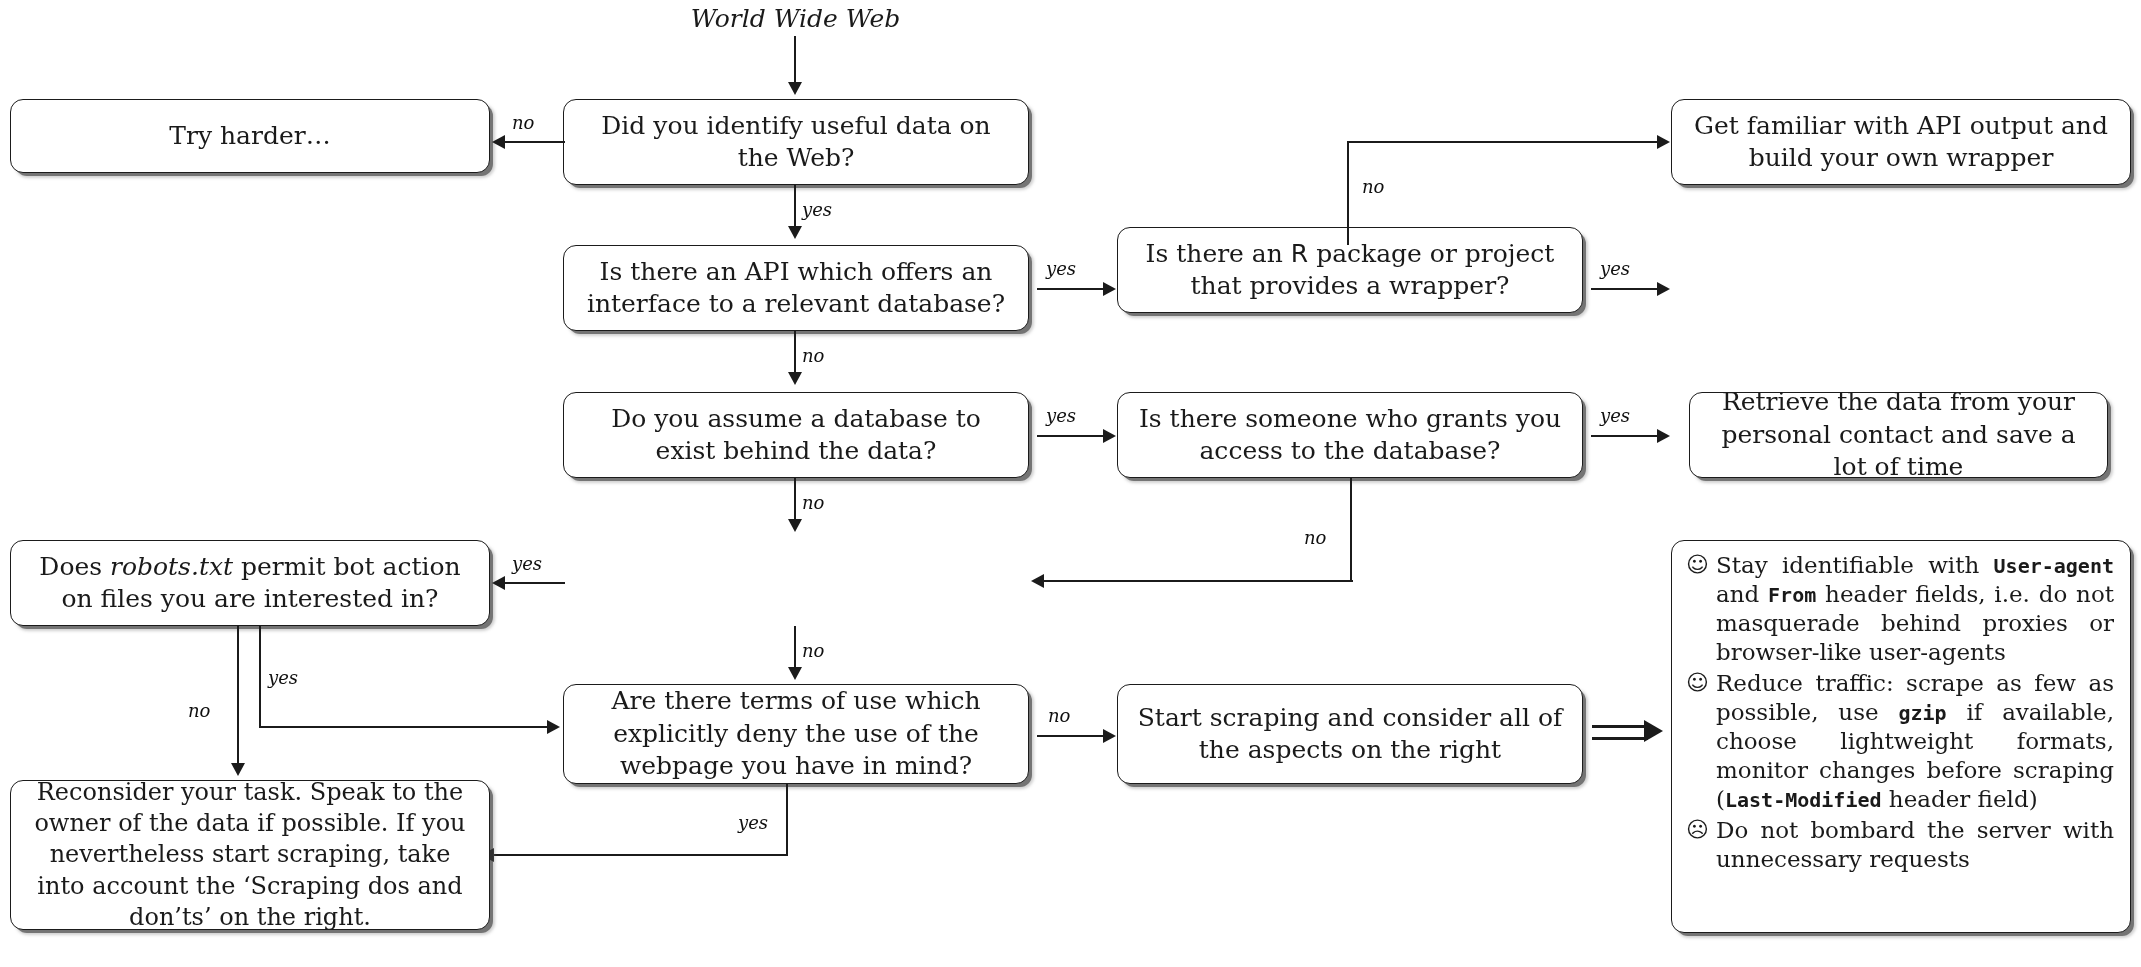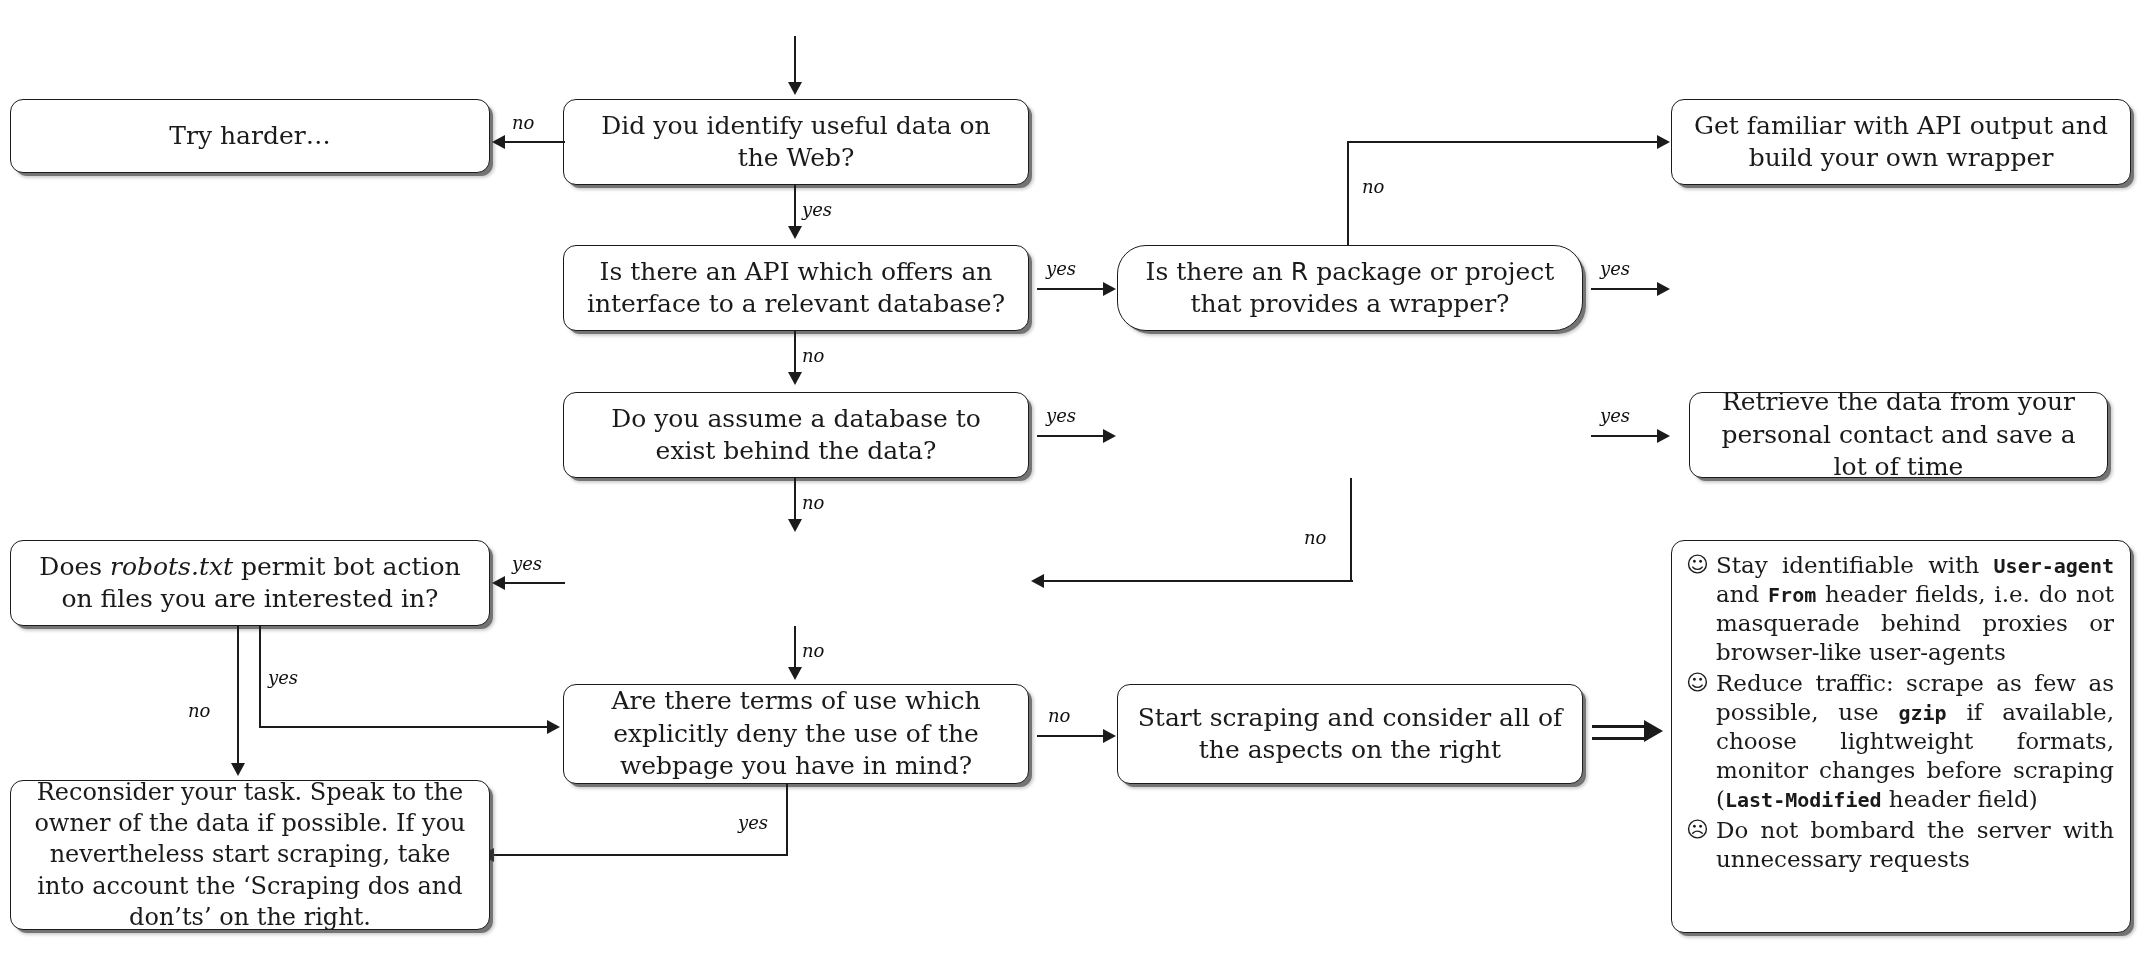--- a/index.html
+++ b/index.html
@@ -103,20 +103,21 @@
   }
   .mono{font-family:"DejaVu Sans Mono","Liberation Mono",monospace;font-size:20px;font-weight:bold;}
   .it{font-style:italic;}
   .sans{font-family:"DejaVu Sans","Liberation Sans",sans-serif;}
 </style>
 </head>
 <body>
 
 <div id="stage">
 
+  <div class="title" style="left:563px;top:4px;width:465px;">World Wide Web</div>
 
   <div class="ln lnv" style="left:794px;top:36px;height:48px;"></div>
   <div class="arrow arw-down" style="left:788px;top:82px;"></div>
 
   <div class="node" style="left:10px;top:99px;width:480px;height:74px;">
     <span class="txt">Try harder…</span>
   </div>
 
   <div class="node" style="left:563px;top:99px;width:466px;height:86px;">
     <span class="txt">Did you identify useful data on the Web?</span>
@@ -127,21 +128,21 @@
   <div class="elabel" style="left:512px;top:112px;">no</div>
 
   <div class="ln lnv" style="left:794px;top:185px;height:45px;"></div>
   <div class="arrow arw-down" style="left:788px;top:226px;"></div>
   <div class="elabel" style="left:802px;top:199px;">yes</div>
 
   <div class="node" style="left:563px;top:245px;width:466px;height:86px;">
     <span class="txt">Is there an API which offers an interface to a relevant database?</span>
   </div>
 
-  <div class="node" style="left:1117px;top:245px;width:466px;height:86px;border-radius:29px;">
+  <div class="node" style="left:1117px;top:227px;width:466px;height:86px;">
     <span class="txt"><span>Is there an <span class="sans">R</span> package or project that provides a wrapper?</span></span>
   </div>
 
   <div class="node" style="left:1671px;top:99px;width:460px;height:86px;">
     <span class="txt">Get familiar with API output and build your own wrapper</span>
   </div>
 
 
   <div class="ln lnh" style="left:1037px;top:288px;width:68px;"></div>
   <div class="arrow arw-right" style="left:1103px;top:282px;"></div>
@@ -157,20 +158,23 @@
   <div class="elabel" style="left:1362px;top:176px;">no</div>
 
   <div class="ln lnv" style="left:794px;top:331px;height:45px;"></div>
   <div class="arrow arw-down" style="left:788px;top:372px;"></div>
   <div class="elabel" style="left:802px;top:345px;">no</div>
 
   <div class="node" style="left:563px;top:392px;width:466px;height:86px;">
     <span class="txt">Do you assume a database to exist behind the data?</span>
   </div>
 
+  <div class="node" style="left:1117px;top:392px;width:466px;height:86px;">
+    <span class="txt">Is there someone who grants you access to the database?</span>
+  </div>
 
   <div class="node" style="left:1689px;top:392px;width:419px;height:86px;">
     <span class="txt">Retrieve the data from your personal contact and save a lot of time</span>
   </div>
 
   <div class="ln lnh" style="left:1037px;top:435px;width:68px;"></div>
   <div class="arrow arw-right" style="left:1103px;top:429px;"></div>
   <div class="elabel" style="left:1046px;top:405px;">yes</div>
 
   <div class="ln lnh" style="left:1591px;top:435px;width:68px;"></div>

